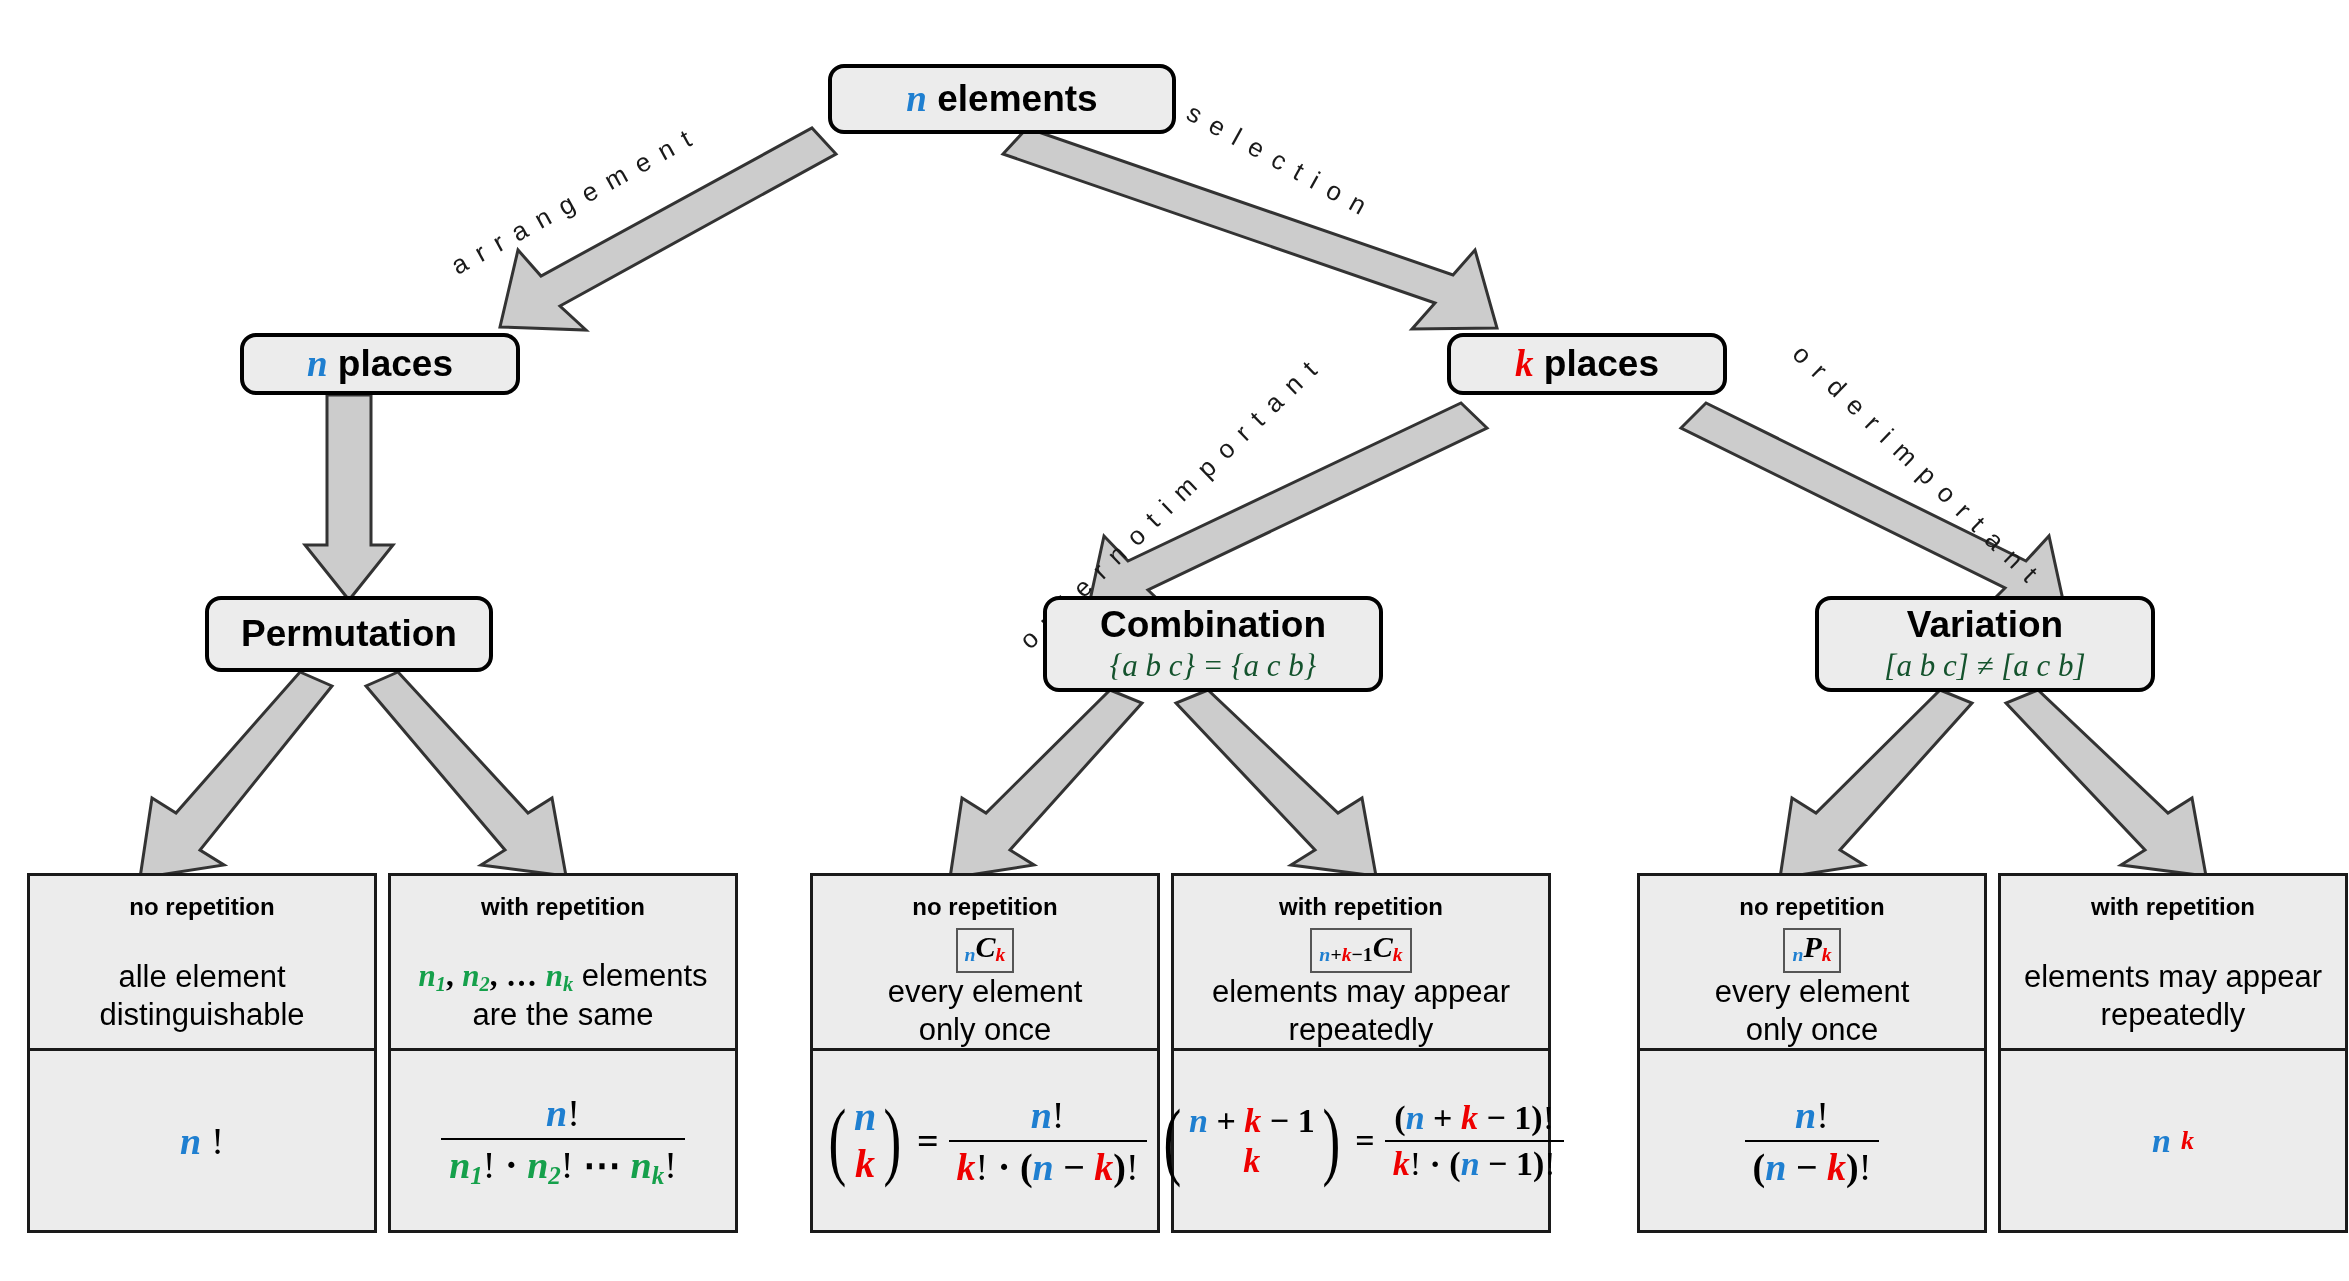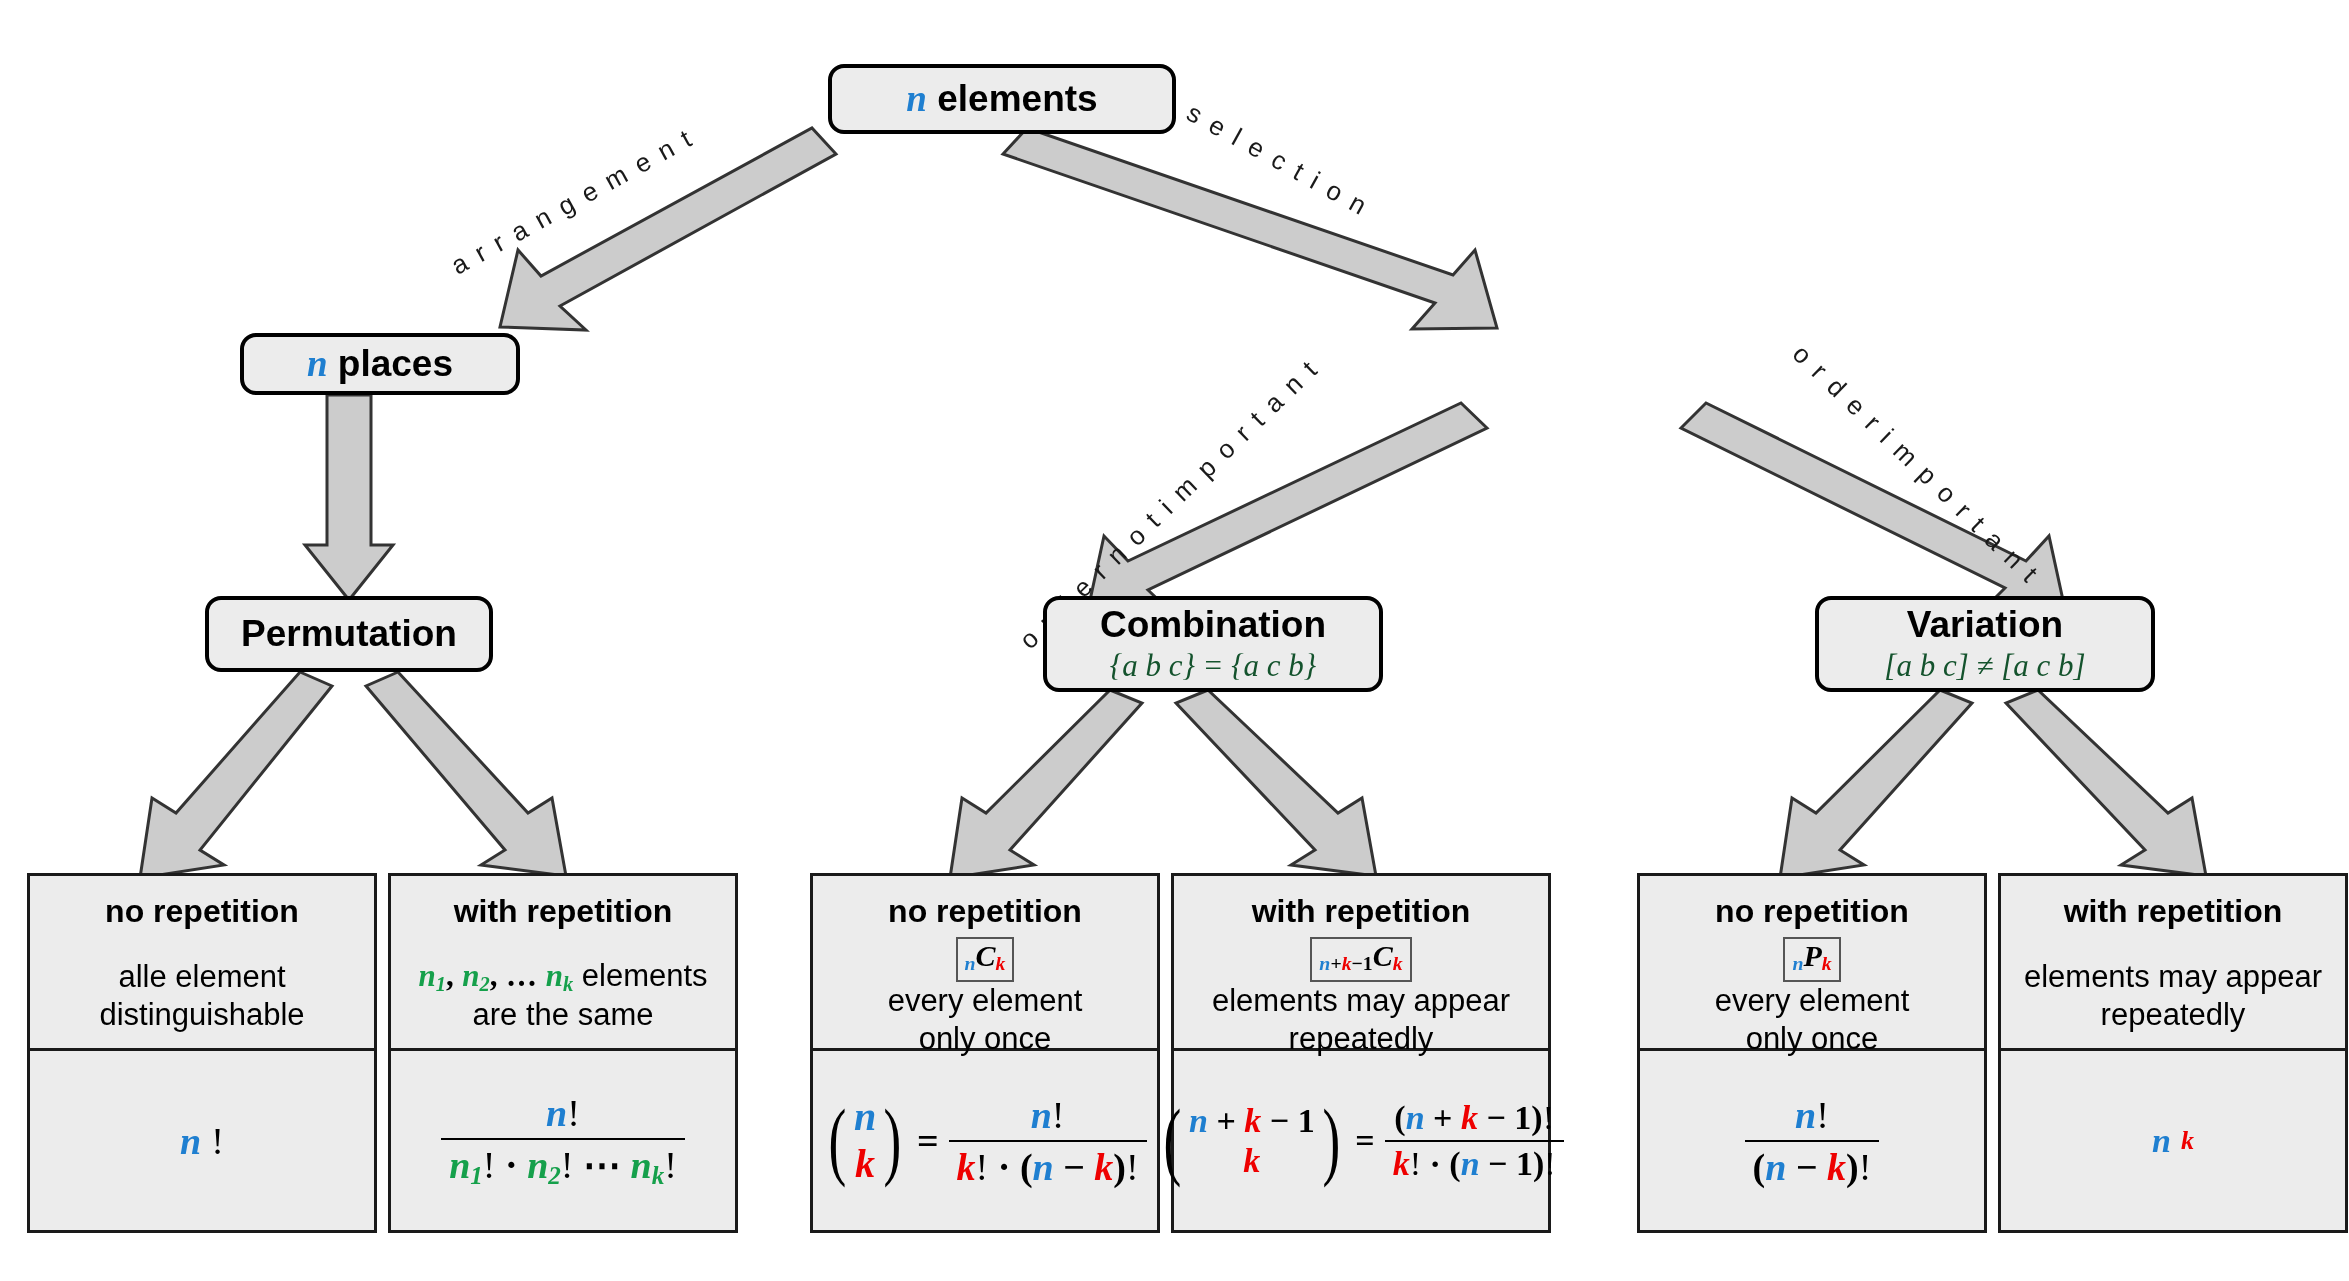--- a/index.html
+++ b/index.html
@@ -71,21 +71,21 @@
     padding-top:17px;
   }
   .leaf .lower{
     flex:1 1 auto;
     display:flex;
     align-items:center;
     justify-content:center;
   }
   .leaf .head{
     font-weight:bold;
-    font-size:32px;
+    font-size:24px;
     color:#000;
     white-space:nowrap;
   }
   .leaf .desc{
     font-size:31px;
     color:#000;
     text-align:center;
     line-height:1.22;
     margin-top:auto;
     margin-bottom:14px;
@@ -207,20 +207,25 @@
       <span class="mi mi-n">n</span><span>&nbsp;</span><span>elements</span>
     </div>
   </div>
 
   <div class="node" style="left:240px; top:333px; width:280px; height:62px;">
     <div class="title">
       <span class="mi mi-n">n</span><span>&nbsp;</span><span>places</span>
     </div>
   </div>
 
+  <div class="node" style="left:1447px; top:333px; width:280px; height:62px;">
+    <div class="title">
+      <span class="mi mi-k">k</span><span>&nbsp;</span><span>places</span>
+    </div>
+  </div>
 
   <div class="node" style="left:205px; top:596px; width:288px; height:76px;">
     <div class="title">Permutation</div>
   </div>
 
   <div class="node" style="left:1043px; top:596px; width:340px; height:96px;">
     <div class="title">Combination</div>
     <div class="sub">{a b c} = {a c b}</div>
   </div>
 

